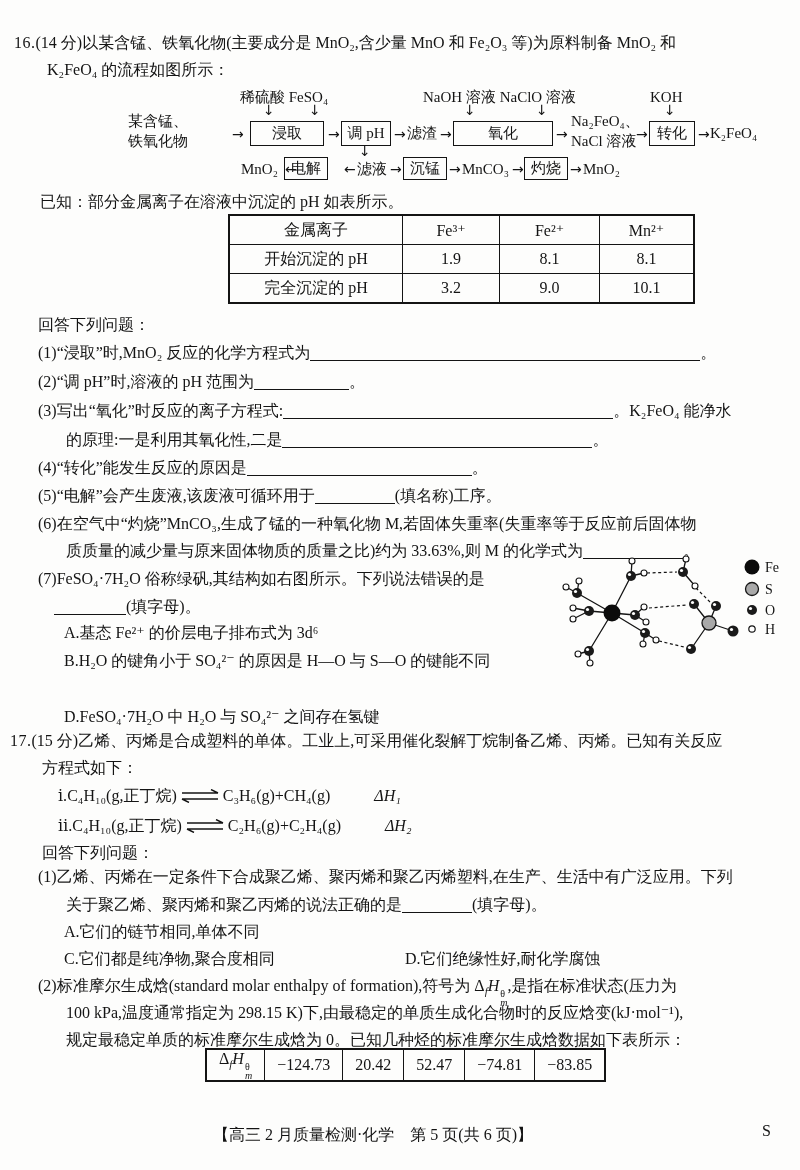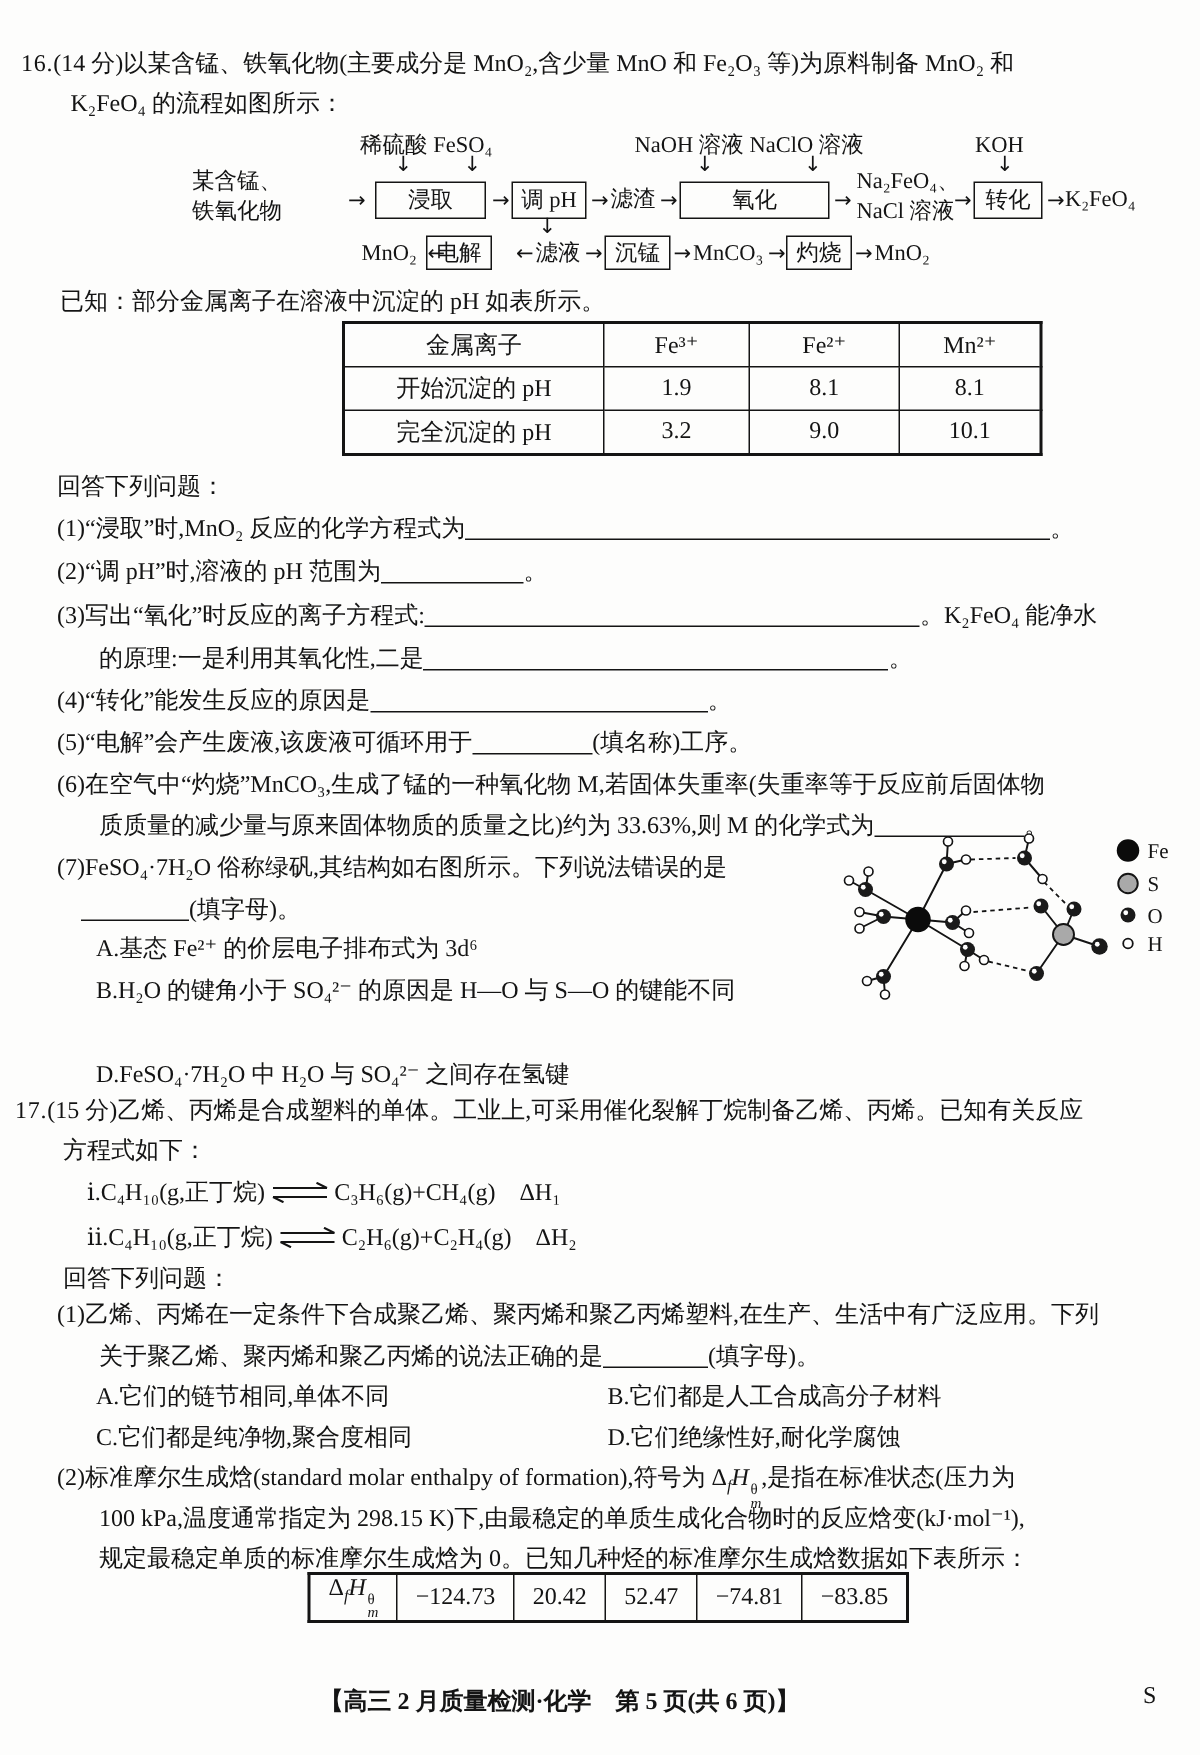--- a/index.html
+++ b/index.html
@@ -21,22 +21,22 @@
   
   .dtab{position:absolute;border-collapse:collapse;table-layout:fixed;}
   .dtab td{border:1.2px solid #141414;text-align:center;vertical-align:middle;height:28px;padding:0 12px;font-size:16px;}
   .dtab{border:2px solid #141414;}
   
   .dfh{white-space:nowrap;}
   .dfh .it{font-style:italic;}
   .dfh sub{font-size:11px;font-style:italic;}
   .stack{display:inline-flex;flex-direction:column;align-items:flex-start;font-size:10px;line-height:8.5px;vertical-align:-6px;margin-left:1px;}
   .eqarr{vertical-align:-2px;margin:0 3px;}
-  .dh{margin-left:16px;}
-  .footer{font-weight:bold;}
+  .dh{font-style:italic;margin-left:44px;}
+  .footer{font-weight:normal;}
   .mol{position:absolute;left:545px;top:551px;}
 </style>
 </head>
 <body>
 
 <div class="page">
 
   <div class="ln" style="left:14px;top:30px"><span class="num">16.</span><span>(14 分)以某含锰、铁氧化物(主要成分是 MnO₂,含少量 MnO 和 Fe₂O₃ 等)为原料制备 MnO₂ 和</span></div>
   <div class="ln" style="left:47px;top:57px">K₂FeO₄ 的流程如图所示：</div>
 
@@ -224,21 +224,20 @@
         <path d="M2 4 H38 M38 4 l-7 -3.5 M38 10 H2 M2 10 l7 3.5" stroke="#141414" stroke-width="1.4" fill="none"></path>
       </svg><span>C₂H₆(g)+C₂H₄(g)</span><span class="dh">ΔH₂</span>
   </div>
 
   <div class="ln" style="left:42px;top:840px">回答下列问题：</div>
 
   <div class="ln" style="left:38px;top:864px">(1)乙烯、丙烯在一定条件下合成聚乙烯、聚丙烯和聚乙丙烯塑料,在生产、生活中有广泛应用。下列</div>
   <div class="ln" style="left:66px;top:892px"><span>关于聚乙烯、聚丙烯和聚乙丙烯的说法正确的是</span><span class="blank" style="width:70px"></span><span>(填字母)。</span></div>
 
   <div class="ln" style="left:64px;top:919px">A.它们的链节相同,单体不同</div>
-  <div class="ln" style="left:405px;top:919px">B.它们都是人工合成高分子材料</div>
   <div class="ln" style="left:64px;top:946px">C.它们都是纯净物,聚合度相同</div>
   <div class="ln" style="left:405px;top:946px">D.它们绝缘性好,耐化学腐蚀</div>
 
   <div class="ln" style="left:38px;top:973px">
     <span>(2)标准摩尔生成焓(standard molar enthalpy of formation),符号为 </span><span class="dfh"><span>Δ</span><sub>f</sub><span class="it">H</span><span class="stack">
           <span>θ</span>
           <span class="it">m</span>
         </span></span><span>,是指在标准状态(压力为</span>
   </div>
   <div class="ln" style="left:66px;top:1000px">100 kPa,温度通常指定为 298.15 K)下,由最稳定的单质生成化合物时的反应焓变(kJ·mol⁻¹),</div>

